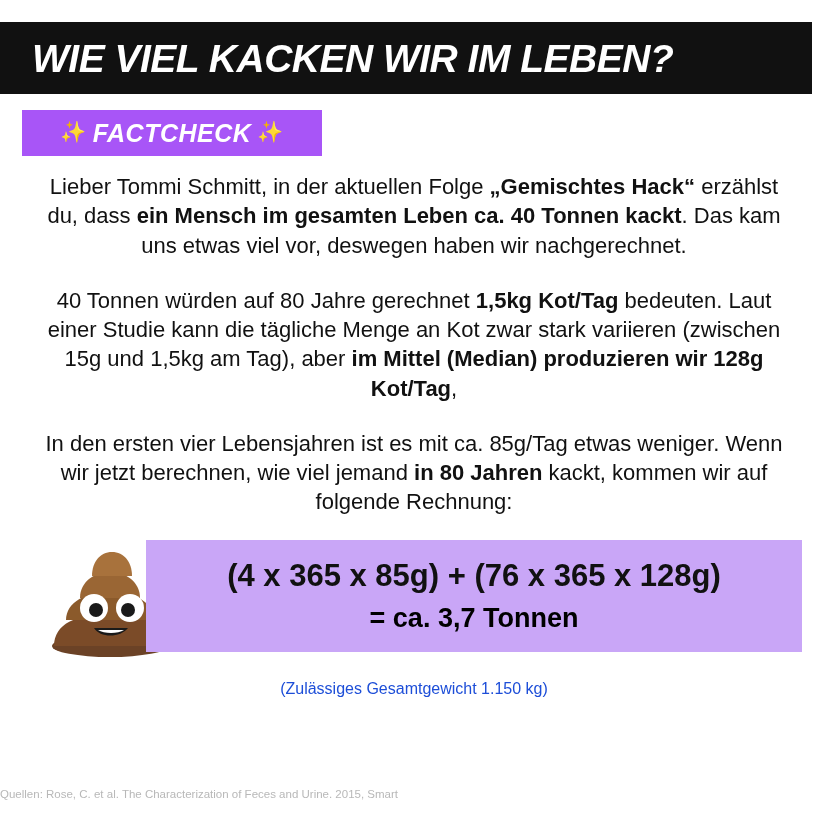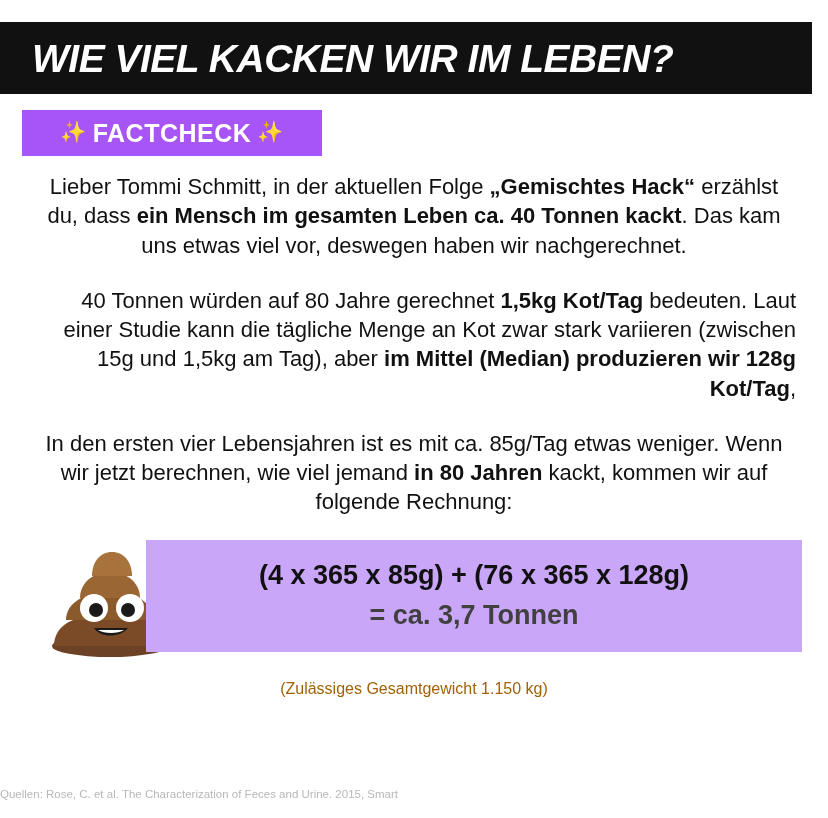--- a/index.html
+++ b/index.html
@@ -61,20 +61,21 @@
   .badge .sparkle {
     color: #ffffff;
     font-size: 21px;
     line-height: 1;
     margin-top: -3px;
   }
   .badge .badge-text {
     color: #ffffff;
     font-size: 25px;
     font-weight: bold;
+    font-style: italic;
     letter-spacing: 0.5px;
   }
 
   
   .content {
     position: absolute;
     left: 26px;
     top: 172px;
     width: 776px;
     text-align: center;
@@ -83,21 +84,21 @@
     font-size: 22px;
     line-height: 1.33;
     color: #111111;
     margin: 0 0 22px 0;
     padding: 0 6px;
   }
   .para b {
     font-weight: bold;
   }
   .p1 { margin-bottom: 26px; }
-  .p2 { margin-bottom: 26px; text-align: right; }
+  .p2 { margin-bottom: 26px; }
   .p3 { margin-bottom: 28px; }
 
   
   .formula-row {
     position: absolute;
     left: 26px;
     top: 540px;
     width: 776px;
     height: 118px;
   }
@@ -108,29 +109,29 @@
     width: 656px;
     height: 112px;
     background: #c9a6f7;
     display: flex;
     flex-direction: column;
     align-items: center;
     justify-content: center;
     box-sizing: border-box;
   }
   .formula-line1 {
-    font-size: 27px;
+    font-size: 31px;
     font-weight: bold;
     color: #111111;
     line-height: 1.25;
   }
   .formula-line2 {
     font-size: 27px;
     font-weight: bold;
-    color: #404040;
+    color: #000000;
     line-height: 1.25;
     margin-top: 6px;
   }
   .poop {
     position: absolute;
     left: 20px;
     top: 2px;
     width: 128px;
     height: 116px;
   }
@@ -139,21 +140,21 @@
   .closing {
     position: absolute;
     left: 26px;
     top: 672px;
     width: 776px;
     text-align: center;
   }
   .closing .para { margin-bottom: 0; }
   .note {
     font-size: 16px;
-    color: #a16207;
+    color: #1d4ed8;
     margin-top: 8px;
     font-weight: normal;
   }
   .sources {
     position: absolute;
     left: 0;
     top: 788px;
     width: 812px;
     text-align: left;
     font-size: 11.5px;

